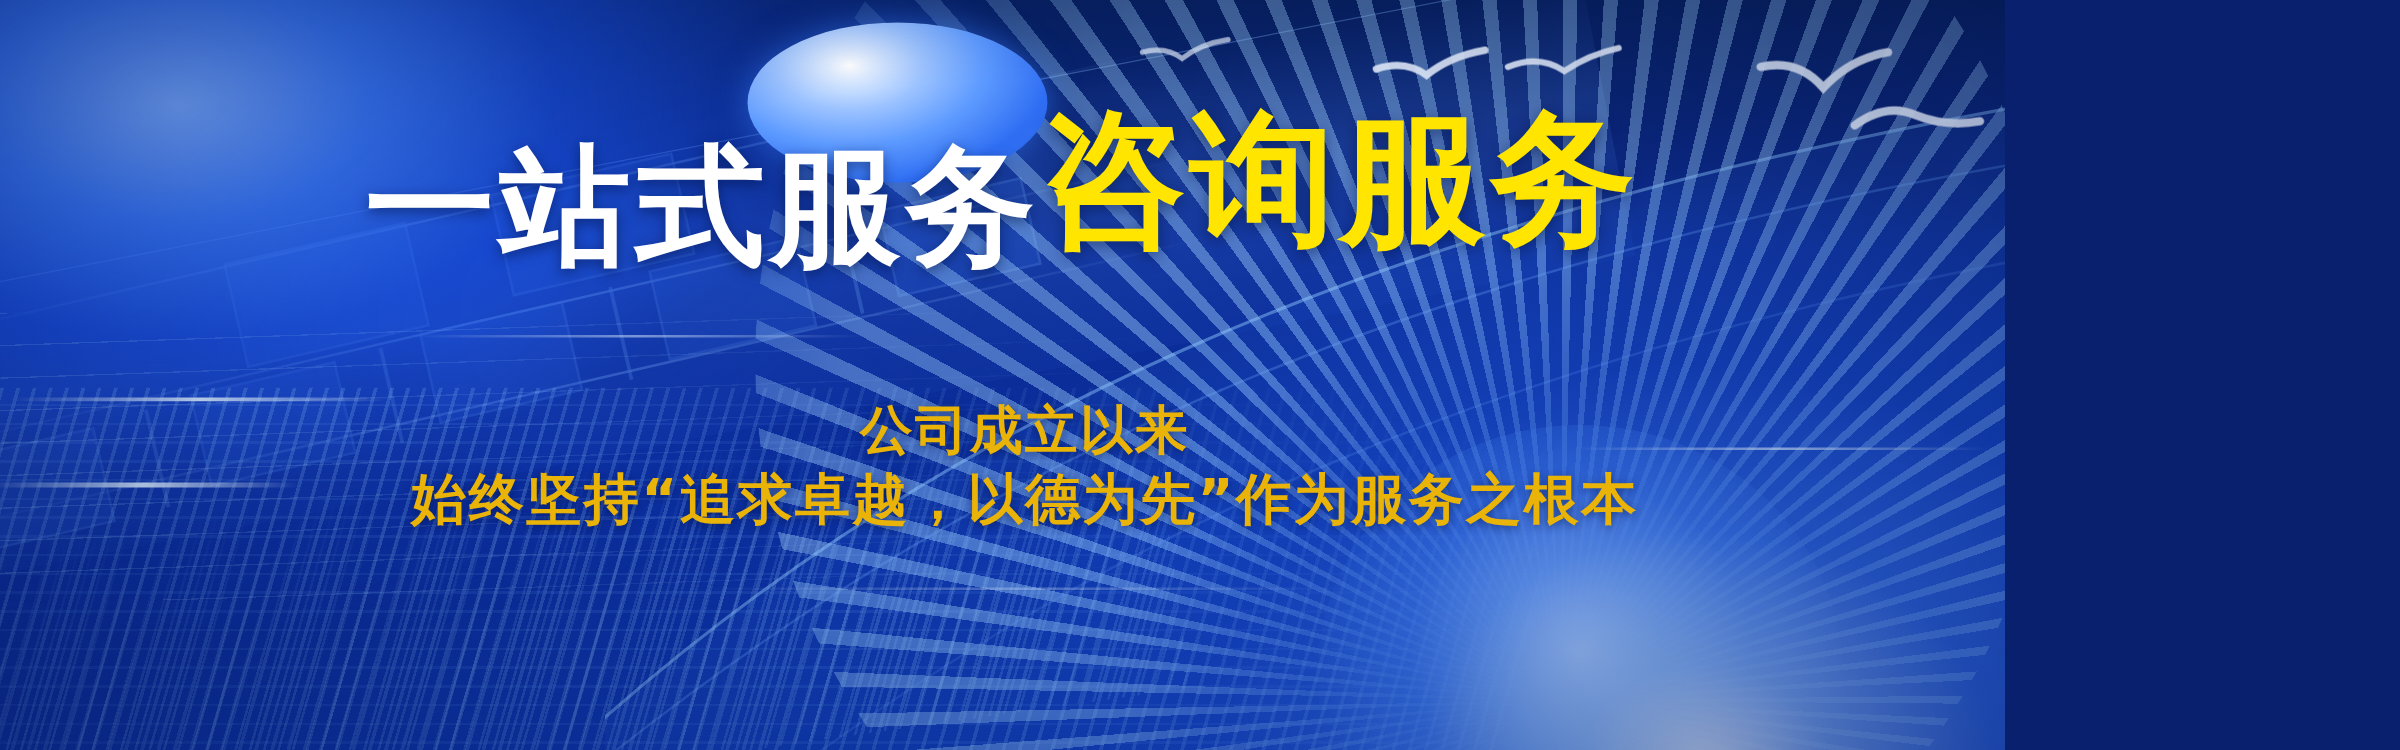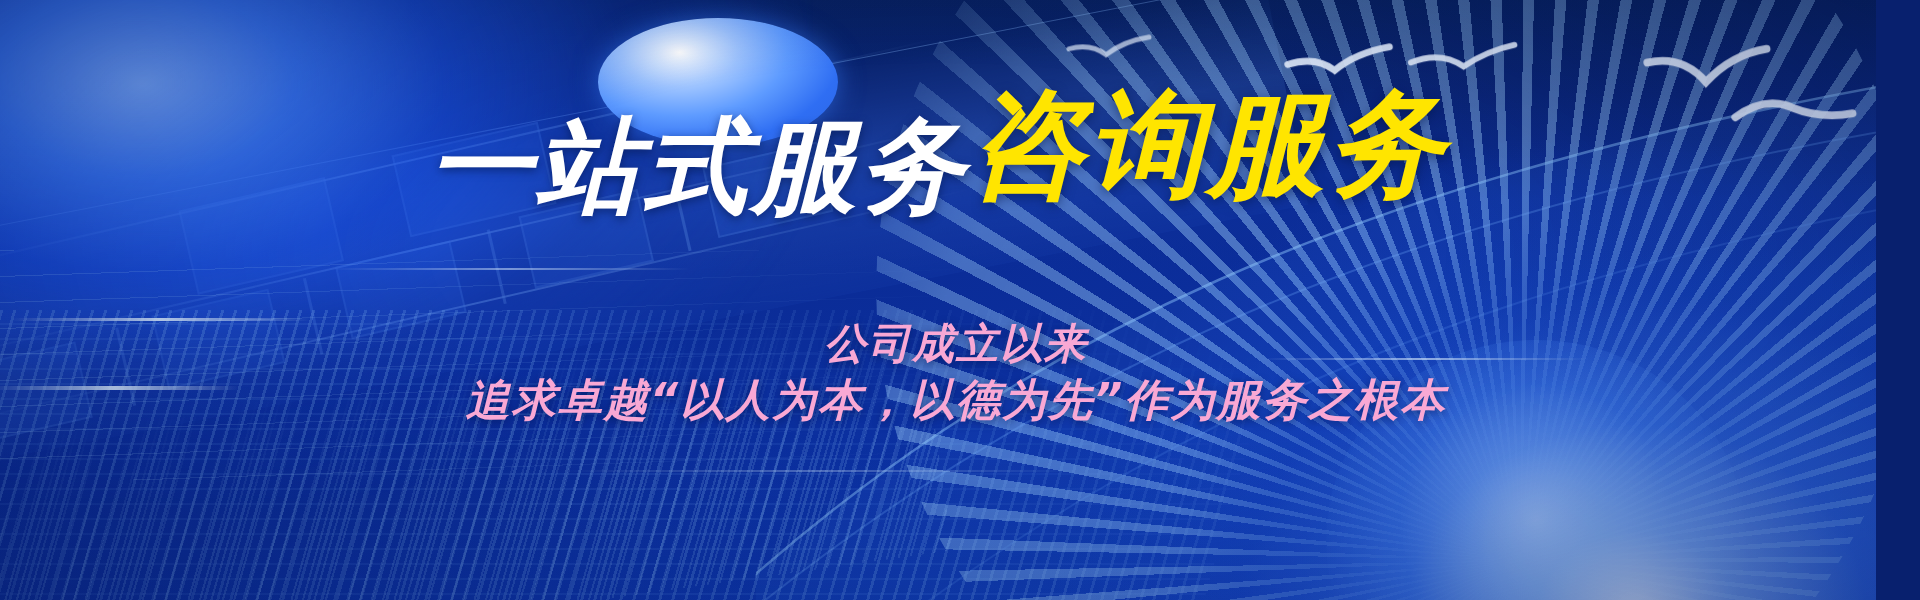--- a/index.html
+++ b/index.html
@@ -1,27 +1,26 @@
 <!DOCTYPE html>
 <html><head>
 <meta charset="utf-8">
 <title>Banner</title>
 <style>
   html,body{margin:0;padding:0;background:#08206e;}
   *{box-sizing:border-box;}
 
   .banner{
     position:relative;
-    width:1876px;
+    width:1604px;
     height:600px;
     overflow:hidden;
     font-family:"DejaVu Sans","Liberation Sans",sans-serif;
     background:#0b2f9c;
     isolation:isolate;
-    font-style:italic;
   }
 
   
   .bg-base{
     position:absolute; inset:0;
     background:
       linear-gradient(168deg,#1446d8 0%,#0c33ad 18%,#0a2a93 38%,#0b2f9e 60%,#0d39b4 80%,#1342c8 100%);
   }
   .bg-topdark{
     position:absolute; left:0; top:0; width:100%; height:46%;
@@ -181,21 +180,21 @@
     font-size:116px;
     font-weight:bold;
     color:#ffe500;
     letter-spacing:4px;
     text-shadow:0 3px 12px rgba(4,20,70,.55);
   }
 
   .subtitle{
     position:absolute; left:0; top:316px; width:100%;
     text-align:center;
-    color:#f9a8d4;
+    color:#eab308;
     font-weight:bold;
     font-size:44px;
     line-height:56px;
     letter-spacing:2px;
     text-shadow:0 2px 8px rgba(4,20,70,.55);
     padding-left:36px;
   }
   .subtitle .line{white-space:nowrap;}
   .subtitle .line.l1{font-size:42px;}
 </style>
@@ -261,16 +260,16 @@
   </svg>
 
   <div class="bg-vignette"></div>
 
   <div class="headline">
     <span class="hl-white">一站式服务</span><span class="hl-yellow">咨询服务</span>
   </div>
 
   <div class="subtitle">
     <div class="line l1">公司成立以来</div>
-    <div class="line l2">追求卓越“以人为本，以德为先”作为服务之根本</div>
+    <div class="line l2">始终坚持“追求卓越，以德为先”作为服务之根本</div>
   </div>
 
 </div>
 
 </body></html>

